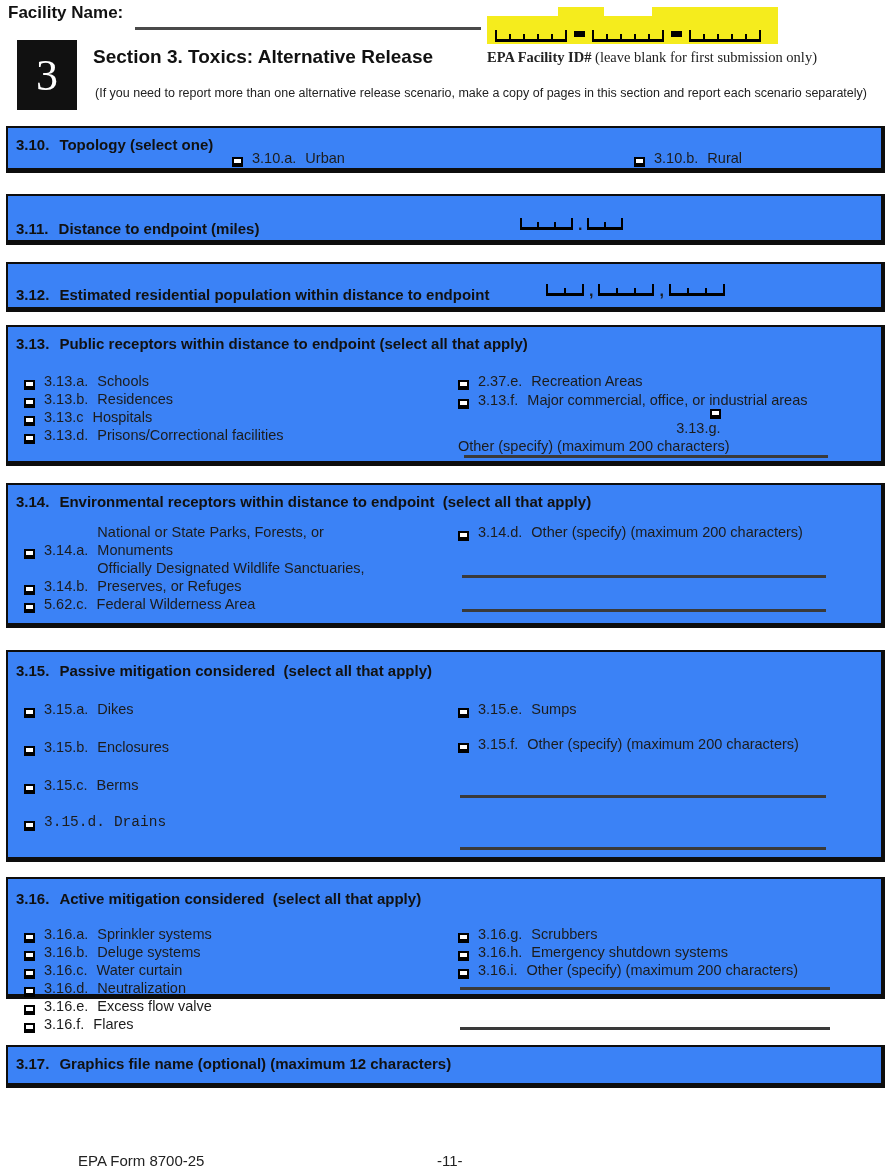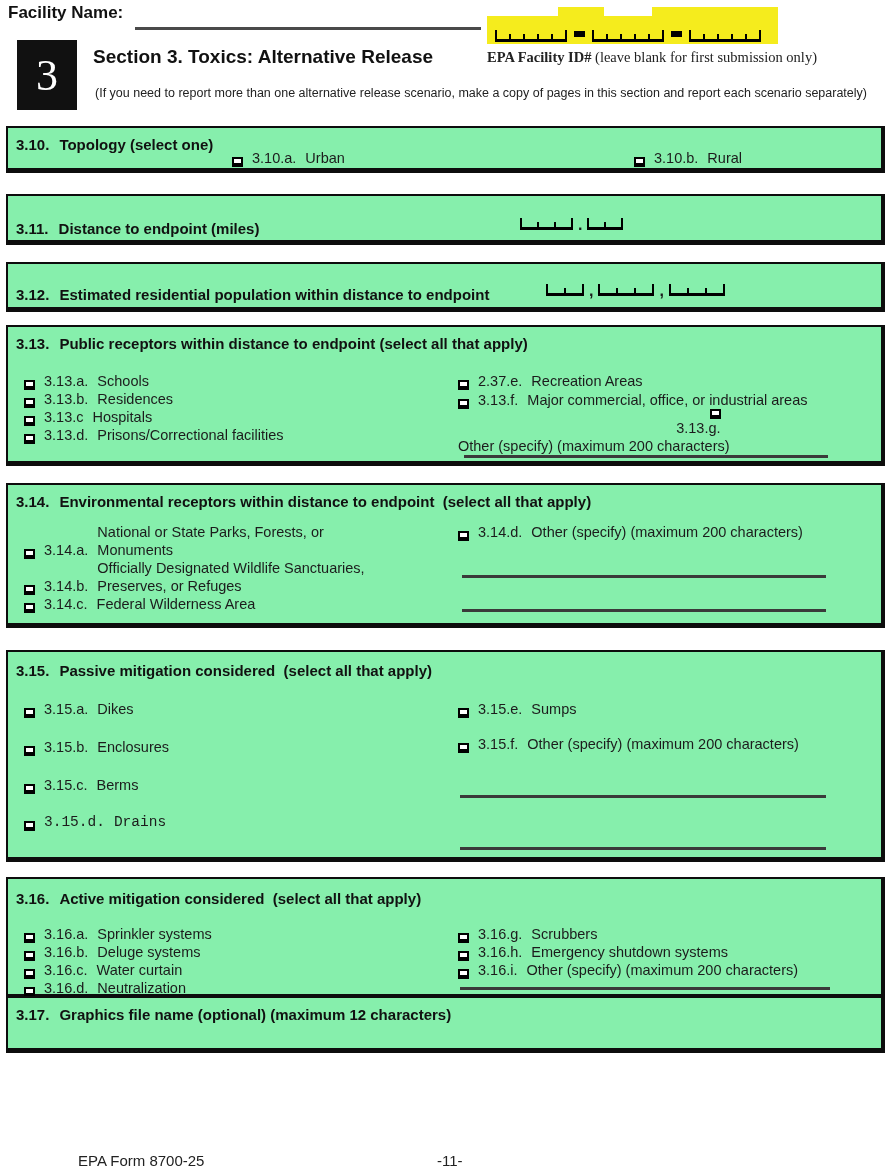--- a/index.html
+++ b/index.html
@@ -11,21 +11,21 @@
   .fac-line { position:absolute; left:135px; top:27px; width:346px; height:3px; background:#4a4a4a; }
   .hl { position:absolute; background:#f5ec1d; }
   .id-caption { position:absolute; left:487px; top:49px; font-family:"Liberation Serif", serif; font-size:14.5px; color:#222; white-space:nowrap; }
   .id-caption b { font-weight:bold; }
   .badge { position:absolute; left:17px; top:40px; width:60px; height:70px; background:#111; color:#fff;
            display:flex; align-items:center; justify-content:center; font-family:"Liberation Serif", serif; font-size:44px; }
   .sec-title { position:absolute; left:93px; top:46px; font-size:19px; font-weight:bold; color:#111; white-space:nowrap; }
   .sec-note { position:absolute; left:95px; top:86px; font-size:12.5px; color:#222; white-space:nowrap; }
 
   
-  .box { position:absolute; left:6px; width:879px; background:#86efac;
+  .box { position:absolute; left:6px; width:879px; background:#3b82f6;
          border:2px solid #0d0d0d; border-right-width:4px; border-bottom-width:5px; }
   .btitle { position:absolute; left:8px; font-size:15px; font-weight:bold; color:#111; white-space:pre-wrap; }
   .bnum { margin-right:10px; }
 
   
   .item { position:absolute; display:flex; align-items:flex-end; font-size:14.5px; line-height:18px; color:#1c1c1c; }
   .cb { display:inline-block; width:11px; height:10px; border:2px solid #000; border-bottom-width:4px;
         margin:2px 9px 0 0; flex:0 0 auto; background:#fff; }
   .iid { margin-right:9px; white-space:nowrap; }
   .ilab { white-space:pre-line; }
@@ -193,21 +193,21 @@
 Monuments</span>
       </div>
     <div class="item" style="left:16px;top:74px;">
         <span class="cb"></span>
         <span class="iid">3.14.b.</span>
         <span class="ilab">Officially Designated Wildlife Sanctuaries,
 Preserves, or Refuges</span>
       </div>
     <div class="item" style="left:16px;top:110px;">
         <span class="cb"></span>
-        <span class="iid">3.14.c.</span>
+        <span class="iid">5.62.c.</span>
         <span class="ilab">Federal Wilderness Area</span>
       </div>
     <div class="item" style="left:450px;top:38px;">
         <span class="cb"></span>
         <span class="iid">3.14.d.</span>
         <span class="ilab">Other (specify) (maximum 200 characters)</span>
       </div>
     <div class="wline" style="left:454px;top:90px;width:364px;"></div>
     <div class="wline" style="left:454px;top:124px;width:364px;"></div>
   </div>
@@ -292,20 +292,20 @@
       </div>
     <div class="item" style="left:450px;top:82px;">
         <span class="cb"></span>
         <span class="iid">3.16.i.</span>
         <span class="ilab">Other (specify) (maximum 200 characters)</span>
       </div>
     <div class="wline" style="left:452px;top:108px;width:370px;"></div>
     <div class="wline" style="left:452px;top:148px;width:370px;"></div>
   </div>
 
-  <div class="box" style="top:996px;height:57px;">
+  <div class="box" style="top:1045px;height:43px;">
     <div class="btitle" style="top:8px;"><span class="bnum">3.17.</span><span class="btext">Graphics file name (optional) (maximum 12 characters)</span></div>
   </div>
 
   <span class="foot" style="left:78px;">EPA Form 8700-25</span>
   <span class="foot" style="left:437px;text-align:center;">-11-</span>
 
 </div>
 
 </body></html>

